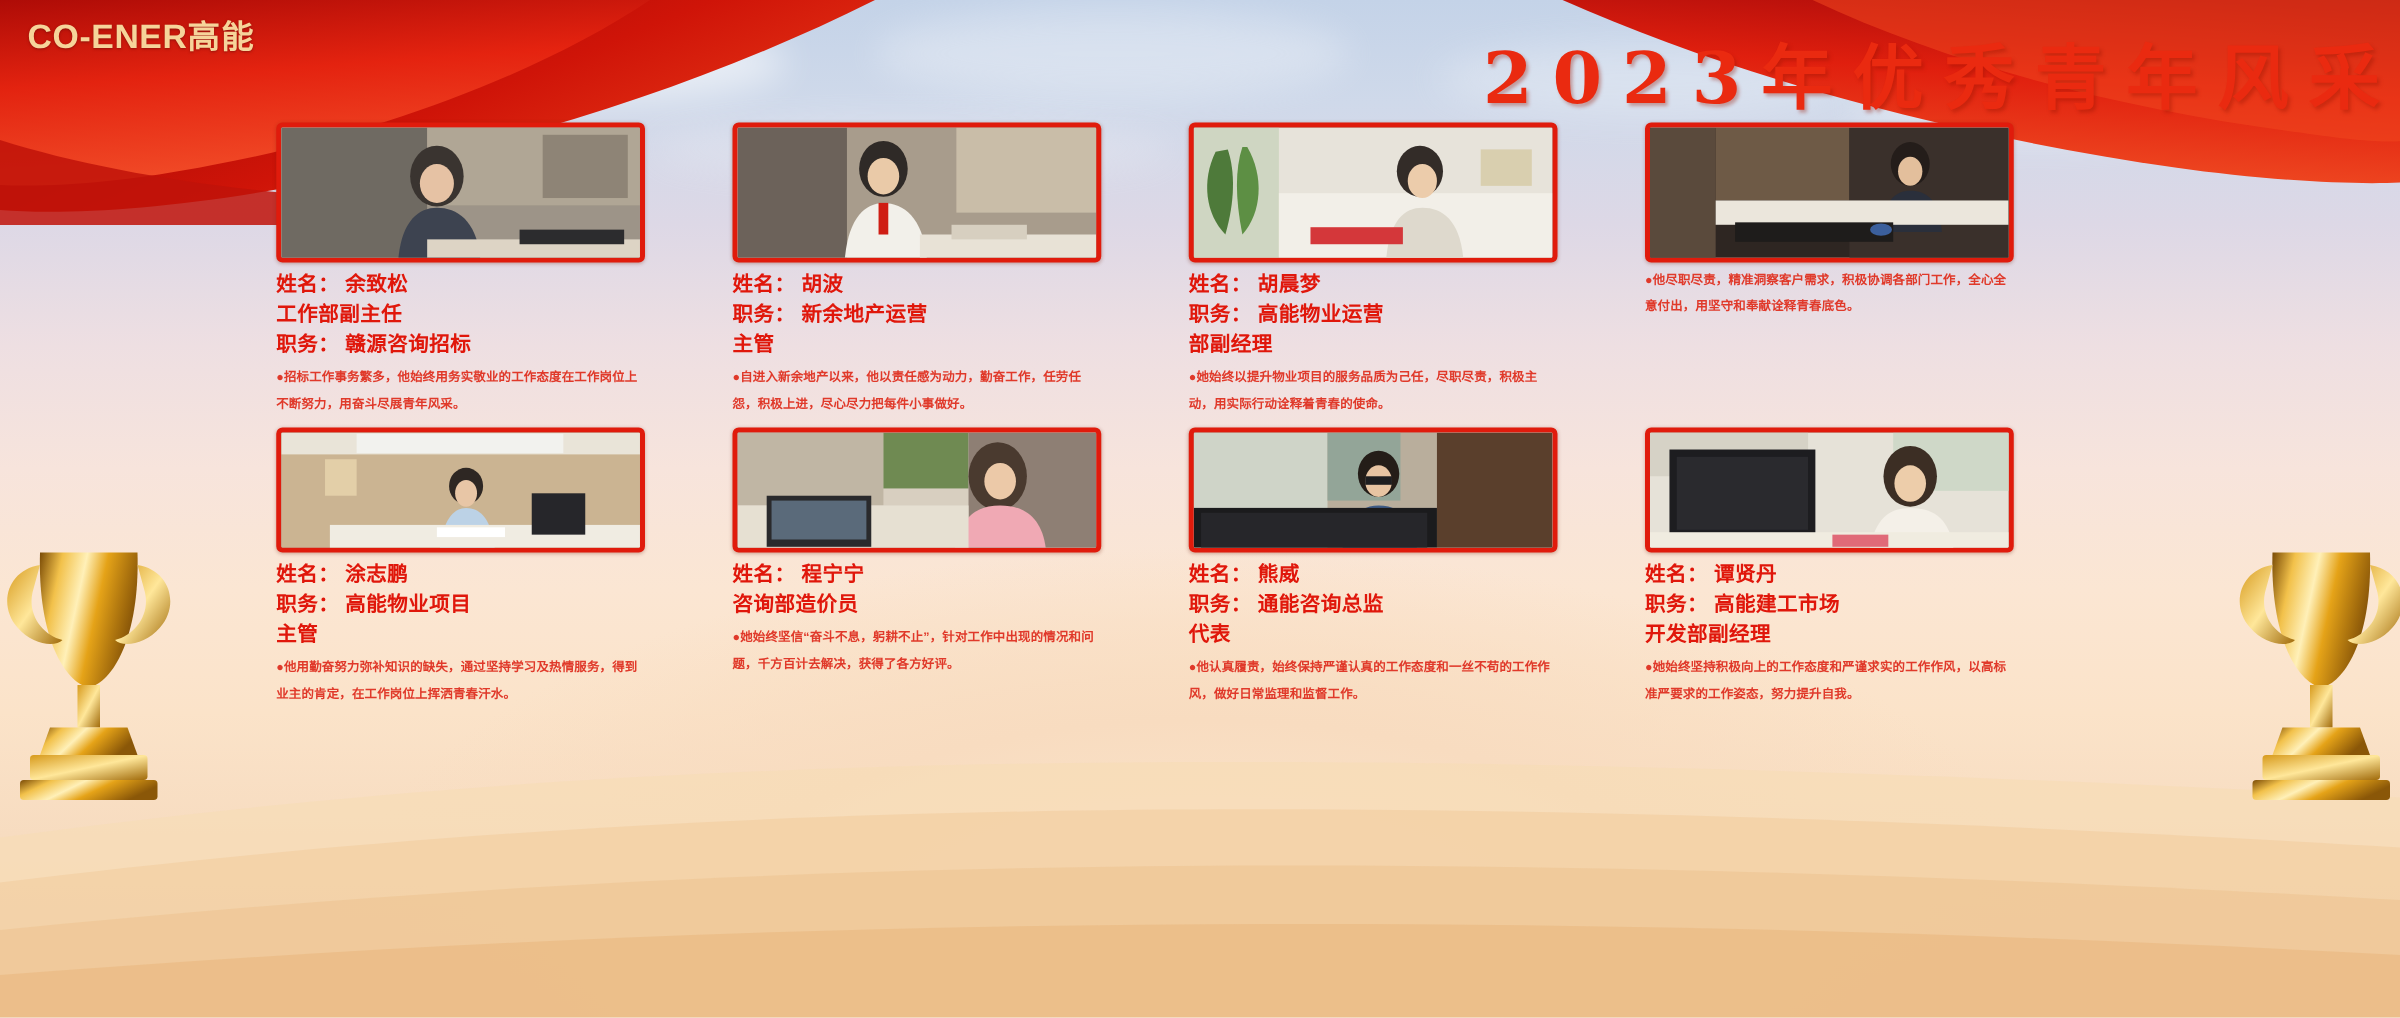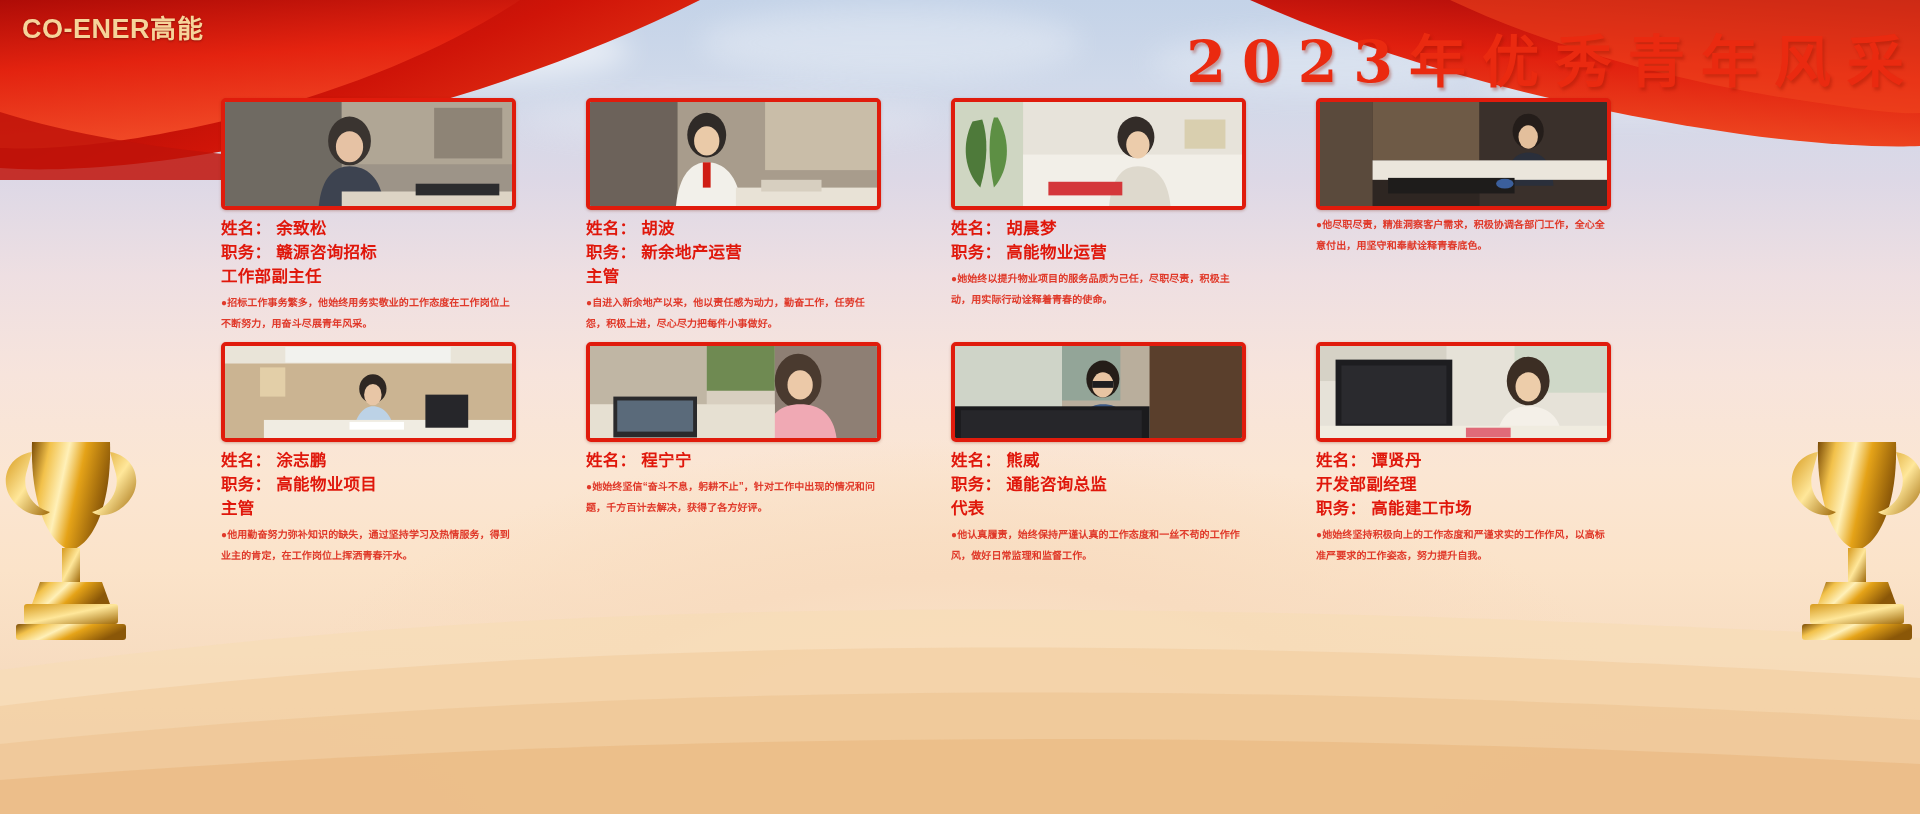--- a/index.html
+++ b/index.html
@@ -173,22 +173,22 @@
           <rect x="215" y="6" width="70" height="52" fill="#8e8476"></rect>
           <ellipse cx="128" cy="40" rx="22" ry="25" fill="#3a3430"></ellipse>
           <ellipse cx="128" cy="46" rx="14" ry="16" fill="#e6c2a4"></ellipse>
           <path d="M96,112 C98,78 112,66 128,66 C146,66 162,78 164,112 Z" fill="#3d4350"></path>
           <rect x="120" y="92" width="175" height="20" fill="#ddd4c5"></rect>
           <rect x="196" y="84" width="86" height="12" fill="#2c2c2e"></rect>
         </svg>
       </div>
       <div class="meta">
         <div>姓名： 余致松</div>
+        <div>工作部副主任</div>
         <div>职务： 赣源咨询招标</div>
-        <div>工作部副主任</div>
       </div>
       <div class="desc">●招标工作事务繁多，他始终用务实敬业的工作态度在工作岗位上不断努力，用奋斗尽展青年风采。</div>
     </div>
 
     <div class="card">
       <div class="photo">
         <svg class="ph" viewBox="0 0 295 112" preserveAspectRatio="none">
           <rect width="295" height="112" fill="#a89c8c"></rect>
           <rect x="0" y="0" width="90" height="112" fill="#6c625a"></rect>
           <rect x="180" y="0" width="115" height="70" fill="#c9bda8"></rect>
@@ -219,20 +219,21 @@
           <ellipse cx="186" cy="36" rx="19" ry="21" fill="#332c28"></ellipse>
           <ellipse cx="188" cy="44" rx="12" ry="14" fill="#ecccab"></ellipse>
           <path d="M158,112 C160,78 172,66 188,66 C206,66 220,78 222,112 Z" fill="#ded9cd"></path>
           <rect x="96" y="82" width="76" height="14" fill="#d4373a"></rect>
           <rect x="236" y="18" width="42" height="30" fill="#d9cfaf"></rect>
         </svg>
       </div>
       <div class="meta">
         <div>姓名： 胡晨梦</div>
         <div>职务： 高能物业运营</div>
+        <div>部副经理</div>
       </div>
       <div class="desc">●她始终以提升物业项目的服务品质为己任，尽职尽责，积极主动，用实际行动诠释着青春的使命。</div>
     </div>
 
     <div class="card">
       <div class="photo">
         <svg class="ph" viewBox="0 0 295 112" preserveAspectRatio="none">
           <rect width="295" height="112" fill="#2e2622"></rect>
           <rect x="0" y="0" width="54" height="112" fill="#5a4a3c"></rect>
           <rect x="54" y="0" width="110" height="60" fill="#6e5a46"></rect>
@@ -281,20 +282,21 @@
           <ellipse cx="214" cy="36" rx="24" ry="28" fill="#4a3a2f"></ellipse>
           <ellipse cx="216" cy="40" rx="13" ry="15" fill="#ecc9a8"></ellipse>
           <path d="M178,100 C182,70 196,60 216,60 C238,60 252,72 254,100 Z" fill="#f0a9b4"></path>
           <rect x="0" y="60" width="190" height="40" fill="#e6e0d2"></rect>
           <rect x="24" y="52" width="86" height="42" fill="#2a2a2c"></rect>
           <rect x="28" y="56" width="78" height="32" fill="#5a6a7a"></rect>
         </svg>
       </div>
       <div class="meta">
         <div>姓名： 程宁宁</div>
+        <div>咨询部造价员</div>
       </div>
       <div class="desc">●她始终坚信“奋斗不息，躬耕不止”，针对工作中出现的情况和问题，千方百计去解决，获得了各方好评。</div>
     </div>
 
     <div class="card row2">
       <div class="photo">
         <svg class="ph" viewBox="0 0 295 100" preserveAspectRatio="none">
           <rect width="295" height="100" fill="#b9ae9c"></rect>
           <rect x="0" y="0" width="110" height="100" fill="#cfd4c8"></rect>
           <rect x="110" y="0" width="60" height="56" fill="#93a598"></rect>
@@ -325,20 +327,20 @@
           <rect x="22" y="20" width="108" height="60" fill="#2a2a2e"></rect>
           <ellipse cx="214" cy="36" rx="22" ry="25" fill="#3c2e24"></ellipse>
           <ellipse cx="214" cy="42" rx="13" ry="15" fill="#edcdaa"></ellipse>
           <path d="M180,100 C184,72 196,62 214,62 C234,62 248,72 250,100 Z" fill="#f4f0e8"></path>
           <rect x="0" y="82" width="295" height="18" fill="#f0ece0"></rect>
           <rect x="150" y="84" width="46" height="10" fill="#e06a78"></rect>
         </svg>
       </div>
       <div class="meta">
         <div>姓名： 谭贤丹</div>
+        <div>职务： 高能建工市场</div>
         <div>开发部副经理</div>
-        <div>职务： 高能建工市场</div>
       </div>
       <div class="desc">●她始终坚持积极向上的工作态度和严谨求实的工作作风，以高标准严要求的工作姿态，努力提升自我。</div>
     </div>
 
   </div>
 </div>
 
 </body></html>

